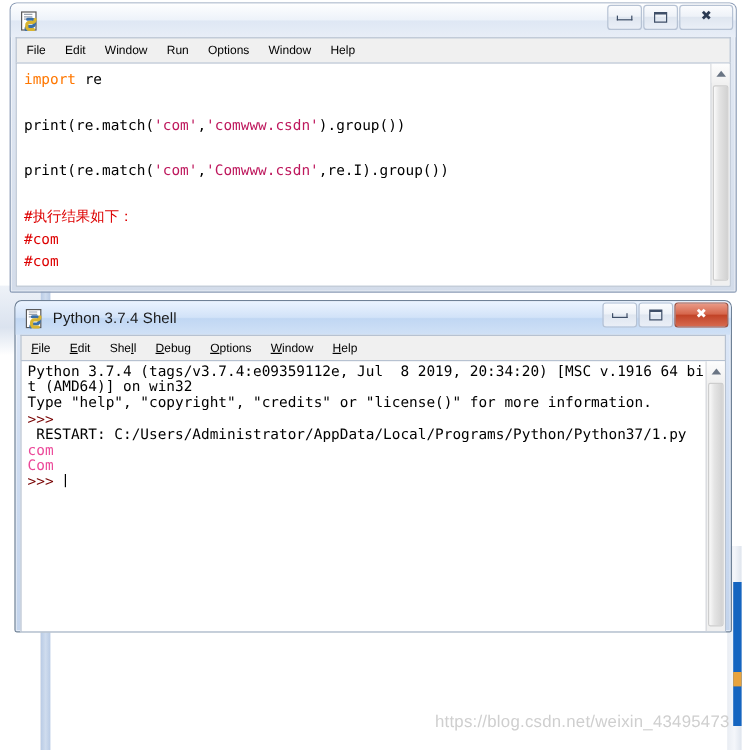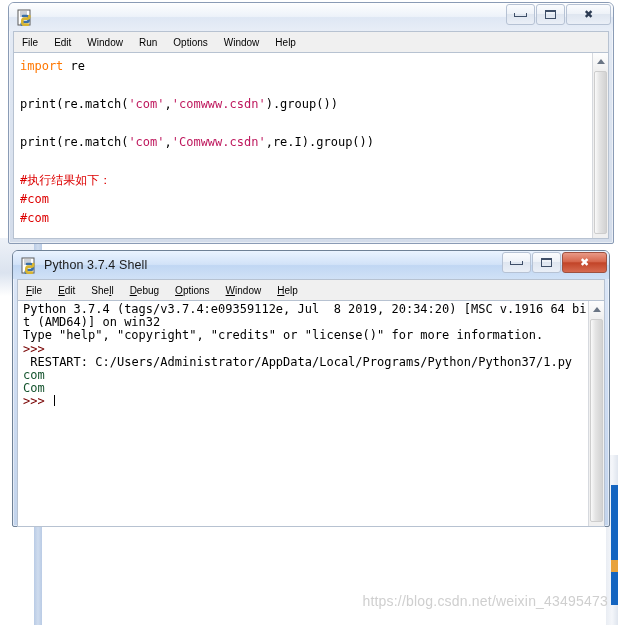--- a/index.html
+++ b/index.html
@@ -227,21 +227,21 @@
     word-break: break-all;
   }
 
   
   .tok-kw      { color: #ff7700; }
   .tok-builtin { color: #000000; }
   .tok-str     { color: #be185d; margin-top: 44px; }
   .tok-comment { color: #dd0000; }
   .tok-plain   { color: #000000; }
   .sh-prompt   { color: #770000; }
-  .sh-out      { color: #14532d; }
+  .sh-out      { color: #ec4899; }
   .sh-restart  { color: #000000; margin-top: 12px; }
 
   .caret {
     display: inline-block;
     width: 1px;
     height: 11px;
     background: #000;
     vertical-align: -1px;
     margin-left: 2px;
   }

